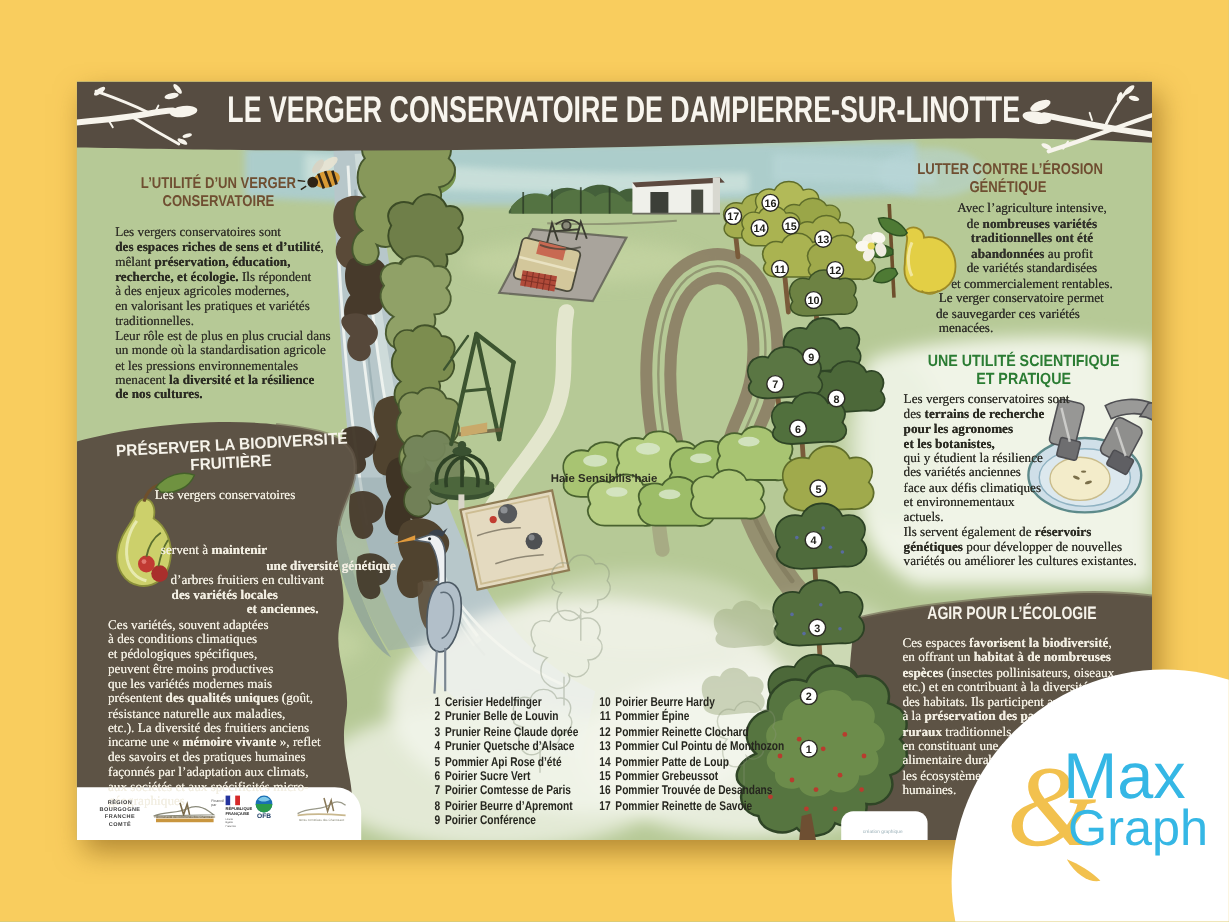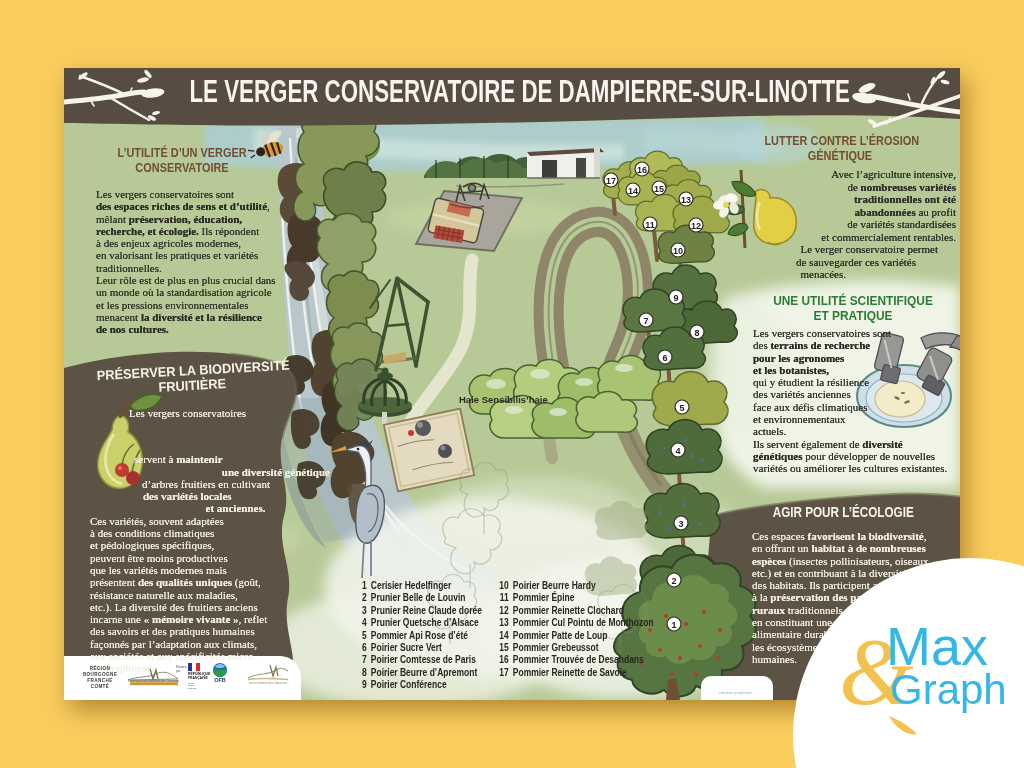--- a/index.html
+++ b/index.html
@@ -535,21 +535,21 @@
     etc.). La diversité des fruitiers anciens<br>
     incarne une «&nbsp;<b>mémoire vivante</b>&nbsp;», reflet<br>
     des savoirs et des pratiques humaines<br>
     façonnés par l’adaptation aux climats,<br>
     aux sociétés et aux spécificités micro-<br>
     géographiques.
   </div>
 
   <div class="abs bhead" style="left:686px;top:66px;width:180px;">LUTTER CONTRE L’ÉROSION<br>GÉNÉTIQUE</div>
 
-  <div class="abs cpara" style="left:700px;top:100px;width:192px;text-align:right;">
+  <div class="abs cpara" style="left:700px;top:100px;width:192px;">
     Avec l’agriculture intensive,<br>
     de <b>nombreuses variétés</b><br>
     <b>traditionnelles ont été</b><br>
     <b>abandonnées</b> au profit<br>
     de variétés standardisées<br>
     et commercialement rentables.<br>
     <span style="margin-right:18px">Le verger conservatoire permet</span><br>
     <span style="margin-right:40px">de sauvegarder ces variétés</span><br>
     <span style="margin-right:110px">menacées.</span>
   </div>
@@ -559,21 +559,21 @@
   <div class="abs para" style="left:689px;top:259px;width:205px;color:#30302a;">
     Les vergers conservatoires sont<br>
     des <b>terrains de recherche</b><br>
     <b>pour les agronomes</b><br>
     <b>et les botanistes,</b><br>
     qui y étudient la résilience<br>
     des variétés anciennes<br>
     face aux défis climatiques<br>
     et environnementaux<br>
     actuels.<br>
-    Ils servent également de <b>diversité</b><br>
+    Ils servent également de <b>réservoirs</b><br>
     <b>génétiques</b> pour développer de nouvelles<br>
     variétés ou améliorer les cultures existantes.
   </div>
 
   <div class="abs whead" style="left:690px;top:437px;width:170px;font-size:15px;transform:scaleX(.78);">AGIR POUR L’ÉCOLOGIE</div>
 
   <div class="abs wpara" style="left:688px;top:462px;width:200px;">
     Ces espaces <b>favorisent la biodiversité</b>,<br>
     en offrant un <b>habitat à de nombreuses</b><br>
     <b>espèces</b> (insectes pollinisateurs, oiseaux,<br>

